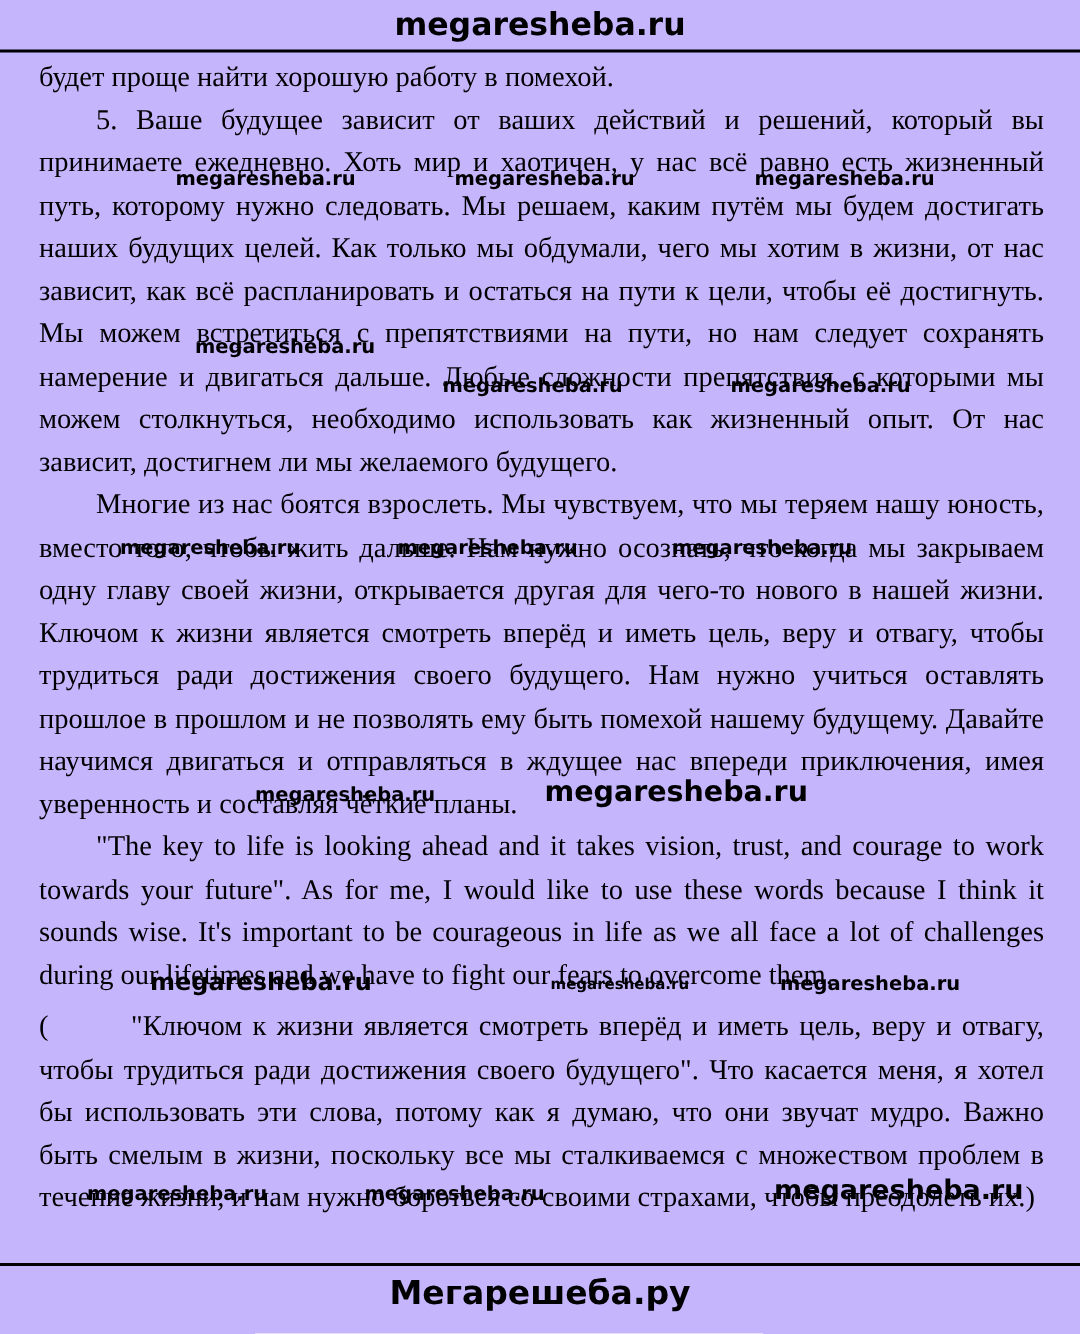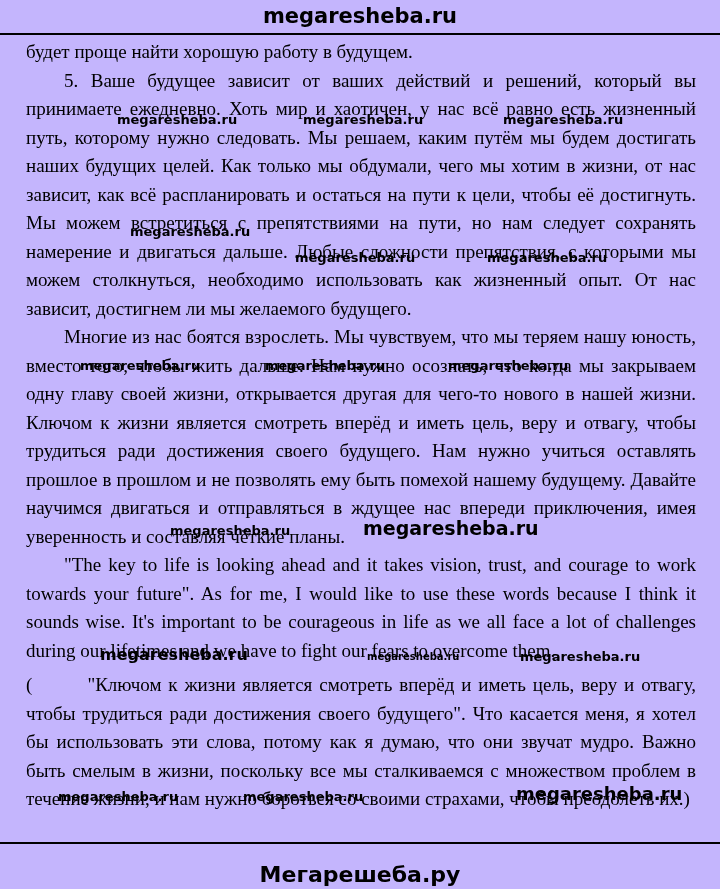--- a/index.html
+++ b/index.html
@@ -39,21 +39,21 @@
   .para.no-indent { text-indent: 0; }
   .para.paren { text-indent: 0; margin-top: 6px; }
 
   .footer {
     position: absolute;
     top: 842px;
     left: 0;
     right: 0;
     border-top: 2px solid #000000;
     text-align: center;
-    padding-top: 18px;
+    padding-top: 6px;
   }
   .footer-title {
     font-family: "DejaVu Sans", sans-serif;
     font-weight: bold;
     font-size: 22px;
     color: #000000;
   }
 
   .wm {
     position: absolute;
@@ -84,21 +84,21 @@
 </head>
 <body>
 
 <div class="page">
 
   <header class="header">
     <div class="header-title">megaresheba.ru</div>
   </header>
 
   <main class="content">
-    <p class="para no-indent">будет проще найти хорошую работу в будущем.</p>
+    <p class="para no-indent">будет проще найти хорошую работу в помехой.</p>
     <p class="para">5. Ваше будущее зависит от ваших действий и решений, который вы принимаете ежедневно. Хоть мир и хаотичен, у нас всё равно есть жизненный путь, которому нужно следовать. Мы решаем, каким путём мы будем достигать наших будущих целей. Как только мы обдумали, чего мы хотим в жизни, от нас зависит, как всё распланировать и остаться на пути к цели, чтобы её достигнуть. Мы можем встретиться с препятствиями на пути, но нам следует сохранять намерение и двигаться дальше. Любые сложности препятствия, с которыми мы можем столкнуться, необходимо использовать как жизненный опыт. От нас зависит, достигнем ли мы желаемого будущего.</p>
     <p class="para">Многие из нас боятся взрослеть. Мы чувствуем, что мы теряем нашу юность, вместо того, чтобы жить дальше. Нам нужно осознать, что когда мы закрываем одну главу своей жизни, открывается другая для чего-то нового в нашей жизни. Ключом к жизни является смотреть вперёд и иметь цель, веру и отвагу, чтобы трудиться ради достижения своего будущего. Нам нужно учиться оставлять прошлое в прошлом и не позволять ему быть помехой нашему будущему. Давайте научимся двигаться и отправляться в ждущее нас впереди приключения, имея уверенность и составляя чёткие планы.</p>
     <p class="para">"The key to life is looking ahead and it takes vision, trust, and courage to work towards your future". As for me, I would like to use these words because I think it sounds wise. It's important to be courageous in life as we all face a lot of challenges during our lifetimes and we have to fight our fears to overcome them.</p>
     <p class="para paren">(&nbsp;&nbsp;&nbsp;&nbsp;&nbsp;&nbsp;&nbsp;&nbsp;"Ключом к жизни является смотреть вперёд и иметь цель, веру и отвагу, чтобы трудиться ради достижения своего будущего". Что касается меня, я хотел бы использовать эти слова, потому как я думаю, что они звучат мудро. Важно быть смелым в жизни, поскольку все мы сталкиваемся с множеством проблем в течение жизни, и нам нужно бороться со своими страхами, чтобы преодолеть их.)</p>
   </main>
 
   <div>
     <span class="wm wm1">megaresheba.ru</span>
     <span class="wm wm2">megaresheba.ru</span>
     <span class="wm wm3">megaresheba.ru</span>

